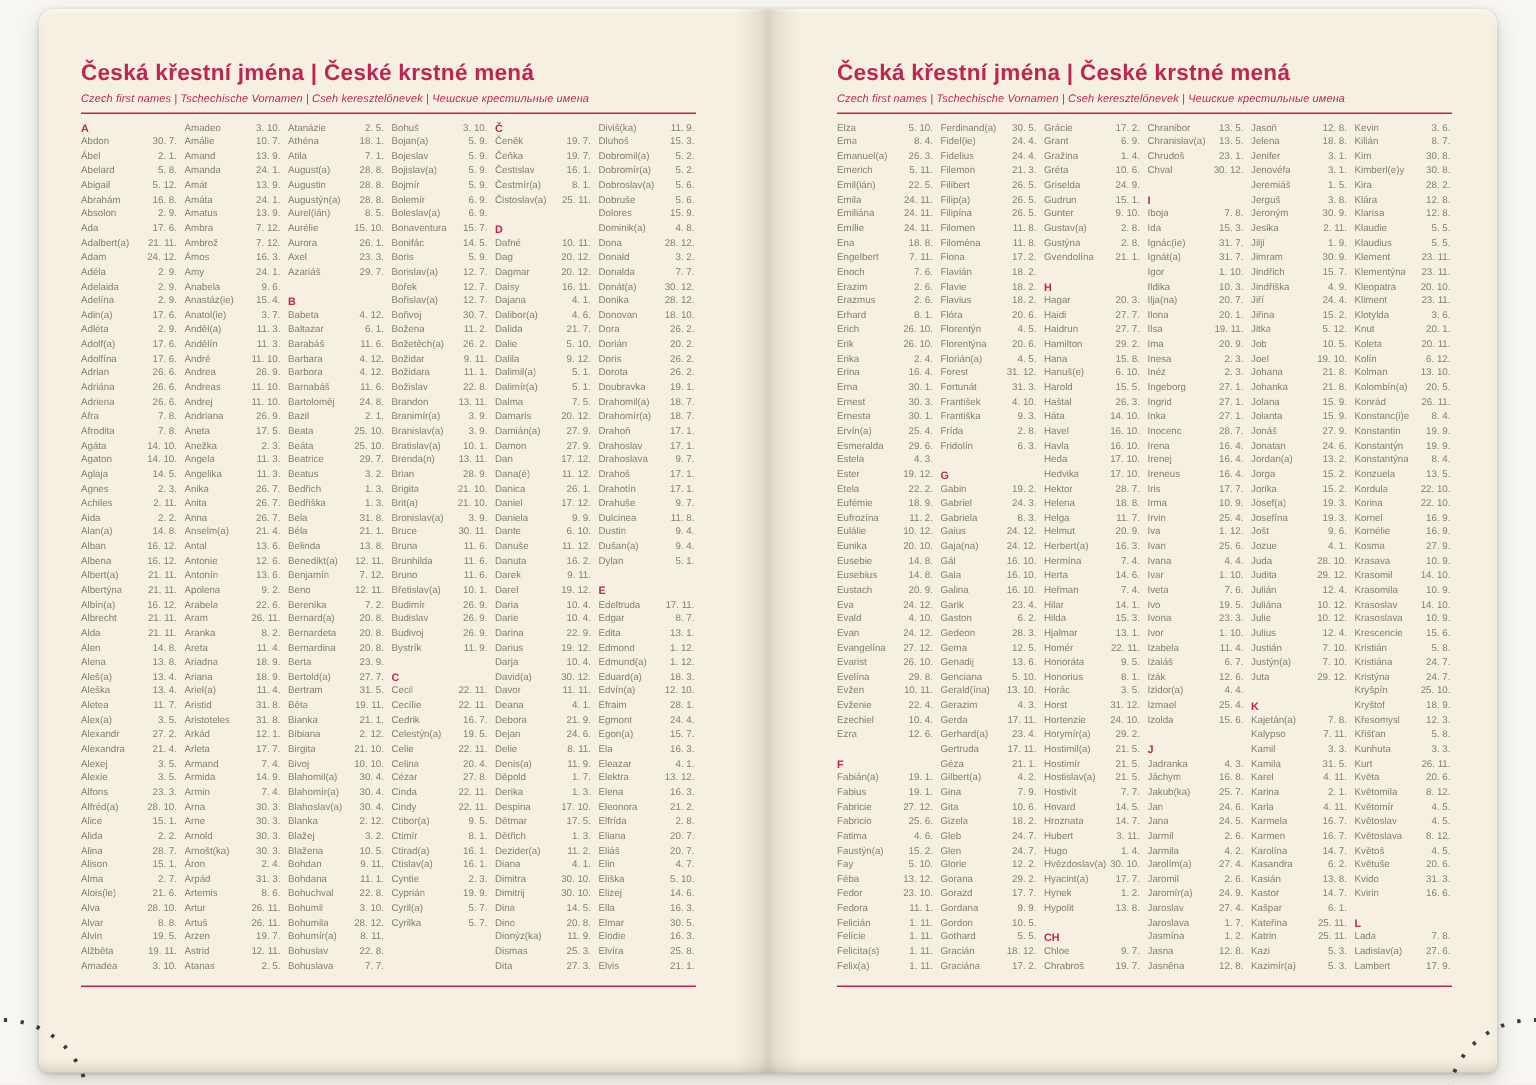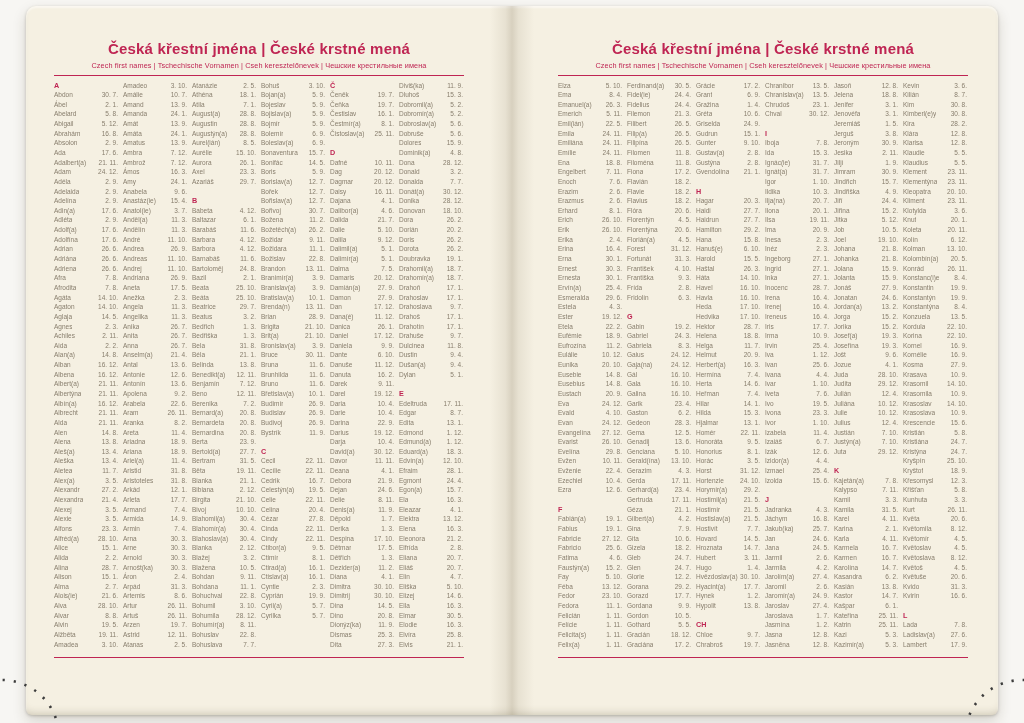--- a/index.html
+++ b/index.html
@@ -26,23 +26,23 @@
   .page.left{left:0;}
   .page.right{right:0;}
   .gutter{
     position:absolute;top:0;bottom:0;left:50%;width:44px;transform:translateX(-50%);
     background:linear-gradient(90deg,rgba(110,95,65,0) 0%,rgba(110,95,65,.10) 35%,rgba(110,95,65,.22) 50%,rgba(110,95,65,.10) 65%,rgba(110,95,65,0) 100%);
     pointer-events:none;
   }
   .content{position:absolute;top:0;width:410px;}
   .page.left .content{left:28px;}
   .page.right .content{left:46px;}
-  .page-header{padding-top:34px;text-align:center;}
+  .page-header{padding-top:34px;text-align:left;}
   .title{font-size:15px;font-weight:700;color:var(--red);letter-spacing:.2px;}
-  .subtitle{font-size:7.3px;margin-top:3.5px;color:var(--red);letter-spacing:.1px;}
+  .subtitle{font-size:7.3px;margin-top:3.5px;color:var(--red);letter-spacing:.1px;font-style:italic;}
   .top-rule{margin-top:5px;border-top:1.6px solid var(--red);}
   .cols{display:flex;gap:5px;margin-top:5px;}
   .col{flex:0 0 64px;width:64px;}
   .row{
     height:9.65px;line-height:9.65px;display:flex;justify-content:space-between;
     align-items:baseline;font-size:6.5px;color:var(--ink);white-space:nowrap;
   }
   .row .n{overflow:hidden;}
   .row .d{margin-left:2px;}
   .row.letter{color:var(--red);font-weight:700;font-size:7.2px;}

